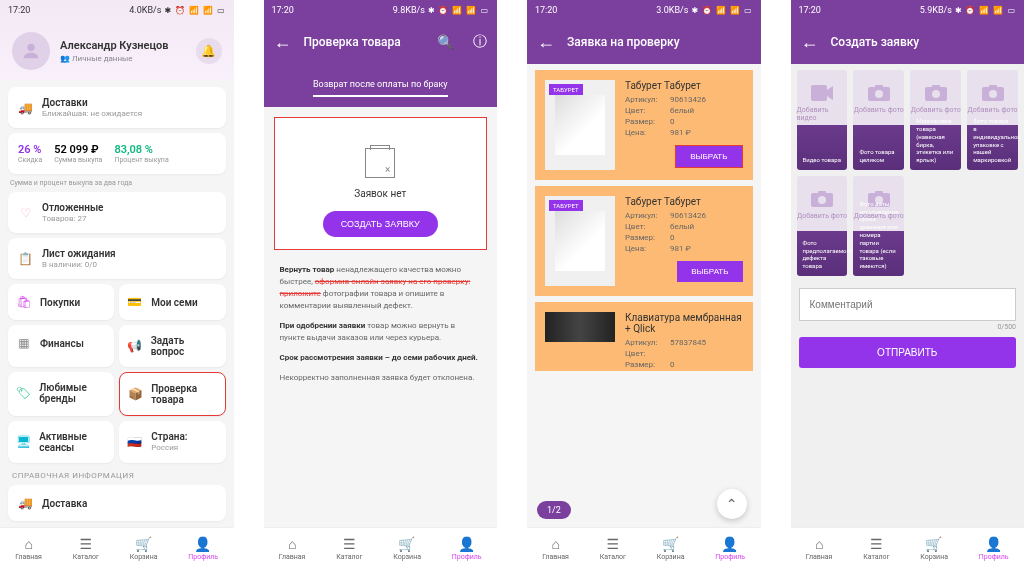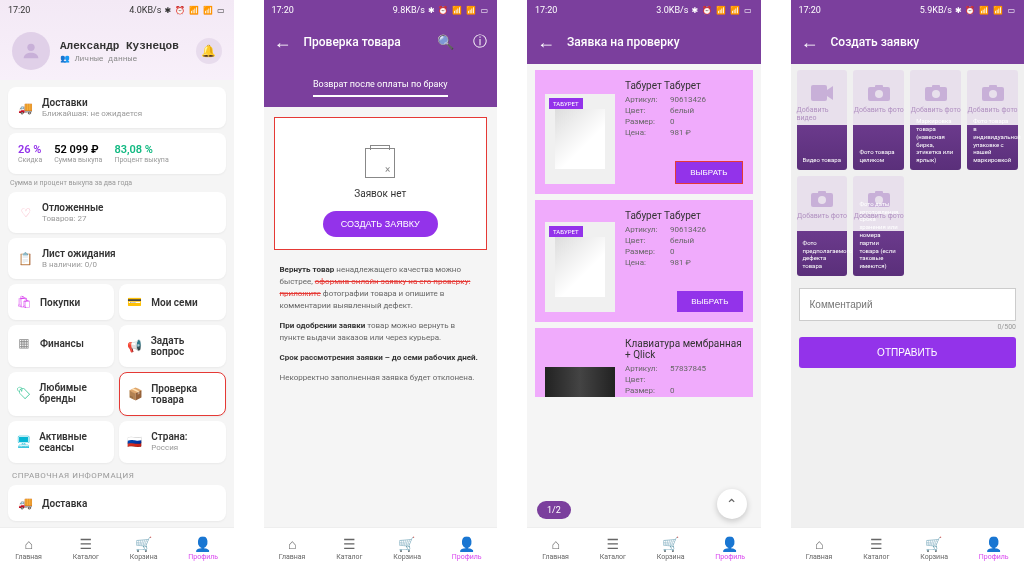--- a/index.html
+++ b/index.html
@@ -11,21 +11,21 @@
 .status-bar { height: 20px; background: transparent; display: flex; justify-content: space-between; align-items: center; padding: 0 8px; font-size: 9px; color: #333; }
 .status-bar.purple { color: #fff; }
 .status-right { display: flex; align-items: center; gap: 3px; }
 .status-icons { font-size: 8px; letter-spacing: 1px; }
 
 
 .s1 { background: linear-gradient(180deg, #f3e9f5 0%, #f8f0fa 80px, #f5f5f5 80px); }
 .profile-header { padding: 12px; display: flex; align-items: center; gap: 10px; }
 .avatar { width: 38px; height: 38px; border-radius: 50%; background: #e0d0e8; display: flex; align-items: center; justify-content: center; }
 .avatar svg { width: 22px; height: 22px; fill: #c8b0d8; }
-.profile-info { flex: 1; font-family: Liberation Mono, monospace; }
+.profile-info { flex: 1; }
 .profile-name { font-size: 11px; font-weight: 600; color: #333; }
 .profile-sub { font-size: 8px; color: #888; margin-top: 2px; }
 .bell { width: 26px; height: 26px; border-radius: 50%; background: #e8dced; display: flex; align-items: center; justify-content: center; font-size: 12px; color: #888; }
 
 .card { background: #fff; margin: 5px 8px; border-radius: 8px; padding: 10px; box-shadow: 0 1px 2px rgba(0,0,0,0.05); }
 .card-row { display: flex; align-items: center; gap: 8px; }
 .icon-sm { width: 16px; height: 16px; display: flex; align-items: center; justify-content: center; font-size: 12px; }
 .card-title { font-size: 10px; font-weight: 600; color: #333; }
 .card-sub { font-size: 8px; color: #999; margin-top: 1px; }
 
@@ -58,29 +58,29 @@
 .empty-icon:after { content: '×'; position: absolute; bottom: 2px; right: 4px; font-size: 10px; color: #888; }
 .empty-title { font-size: 10px; color: #333; margin-bottom: 12px; }
 .btn-purple { background: #9333ea; color: #fff; border: none; padding: 8px 18px; border-radius: 16px; font-size: 9px; font-weight: 500; }
 
 .info-text { padding: 4px 16px; font-size: 8px; color: #666; line-height: 1.5; }
 .info-text b { color: #333; }
 .strike { text-decoration: line-through; color: #e53935; }
 
 
 .s3 { background: #f5f5f5; }
-.product-card { background: #f0abfc; margin: 6px 8px; padding: 10px; display: flex; gap: 10px; align-items: flex-end; }
+.product-card { background: #fdba74; margin: 6px 8px; padding: 10px; display: flex; gap: 10px; }
 .product-img { width: 70px; height: 90px; background: #f0f0f0; position: relative; display: flex; align-items: center; justify-content: center; }
 .product-img-inner { width: 50px; height: 60px; background: linear-gradient(135deg, #ddd 0%, #fff 60%); }
 .badge { position: absolute; top: 4px; left: 4px; background: #9333ea; color: #fff; font-size: 6px; padding: 2px 4px; }
 .product-info { flex: 1; }
 .product-name { font-size: 10px; color: #333; margin-bottom: 4px; }
 .product-attr { display: flex; font-size: 8px; color: #666; margin: 2px 0; }
 .attr-label { width: 45px; }
-.btn-select { background: #9333ea; color: #fff; border: none; padding: 6px 14px; font-size: 8px; margin-top: 22px; float: right; }
+.btn-select { background: #9333ea; color: #fff; border: none; padding: 6px 14px; font-size: 8px; margin-top: 6px; float: right; }
 .btn-select.outlined { border: 1.5px solid #e53935; }
 .page-indicator { position: absolute; bottom: 50px; left: 10px; background: #7b3f9d; color: #fff; font-size: 9px; padding: 4px 10px; border-radius: 12px; }
 .fab { position: absolute; bottom: 50px; right: 14px; width: 30px; height: 30px; border-radius: 50%; background: #fff; box-shadow: 0 2px 6px rgba(0,0,0,0.2); display: flex; align-items: center; justify-content: center; font-size: 14px; color: #666; }
 
 
 .s4 { background: #f0f0f0; }
 .upload-grid { display: grid; grid-template-columns: 1fr 1fr 1fr 1fr; gap: 6px; padding: 6px; }
 .upload-tile { height: 100px; background: linear-gradient(180deg, #e8e0ec 0%, #e8e0ec 55%, #6b3a8c 55%, #5a2f7a 100%); border-radius: 3px; display: flex; flex-direction: column; align-items: center; position: relative; }
 .upload-icon { margin-top: 14px; width: 24px; height: 18px; }
 .upload-icon svg { width: 100%; height: 100%; fill: #c8b0d8; }

